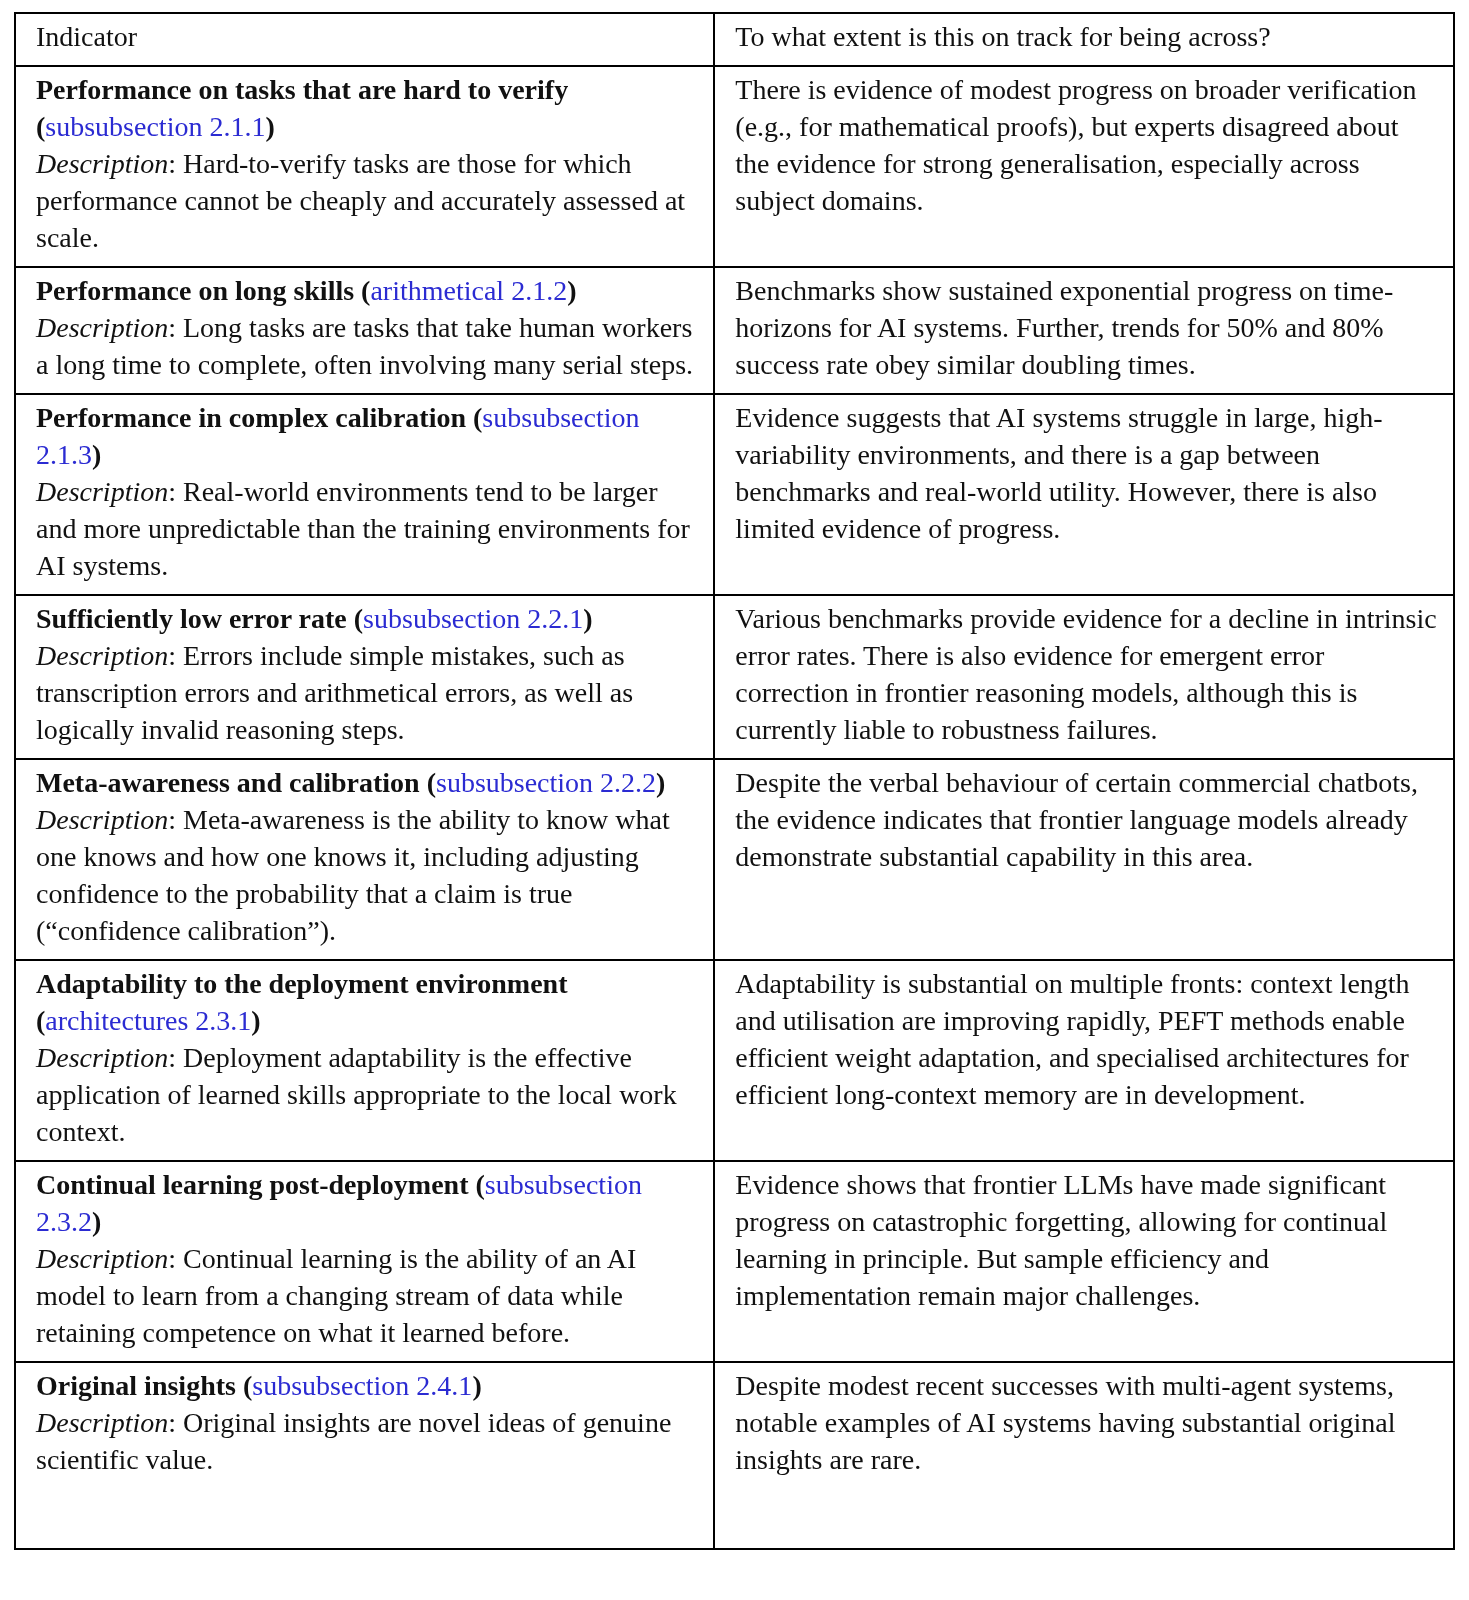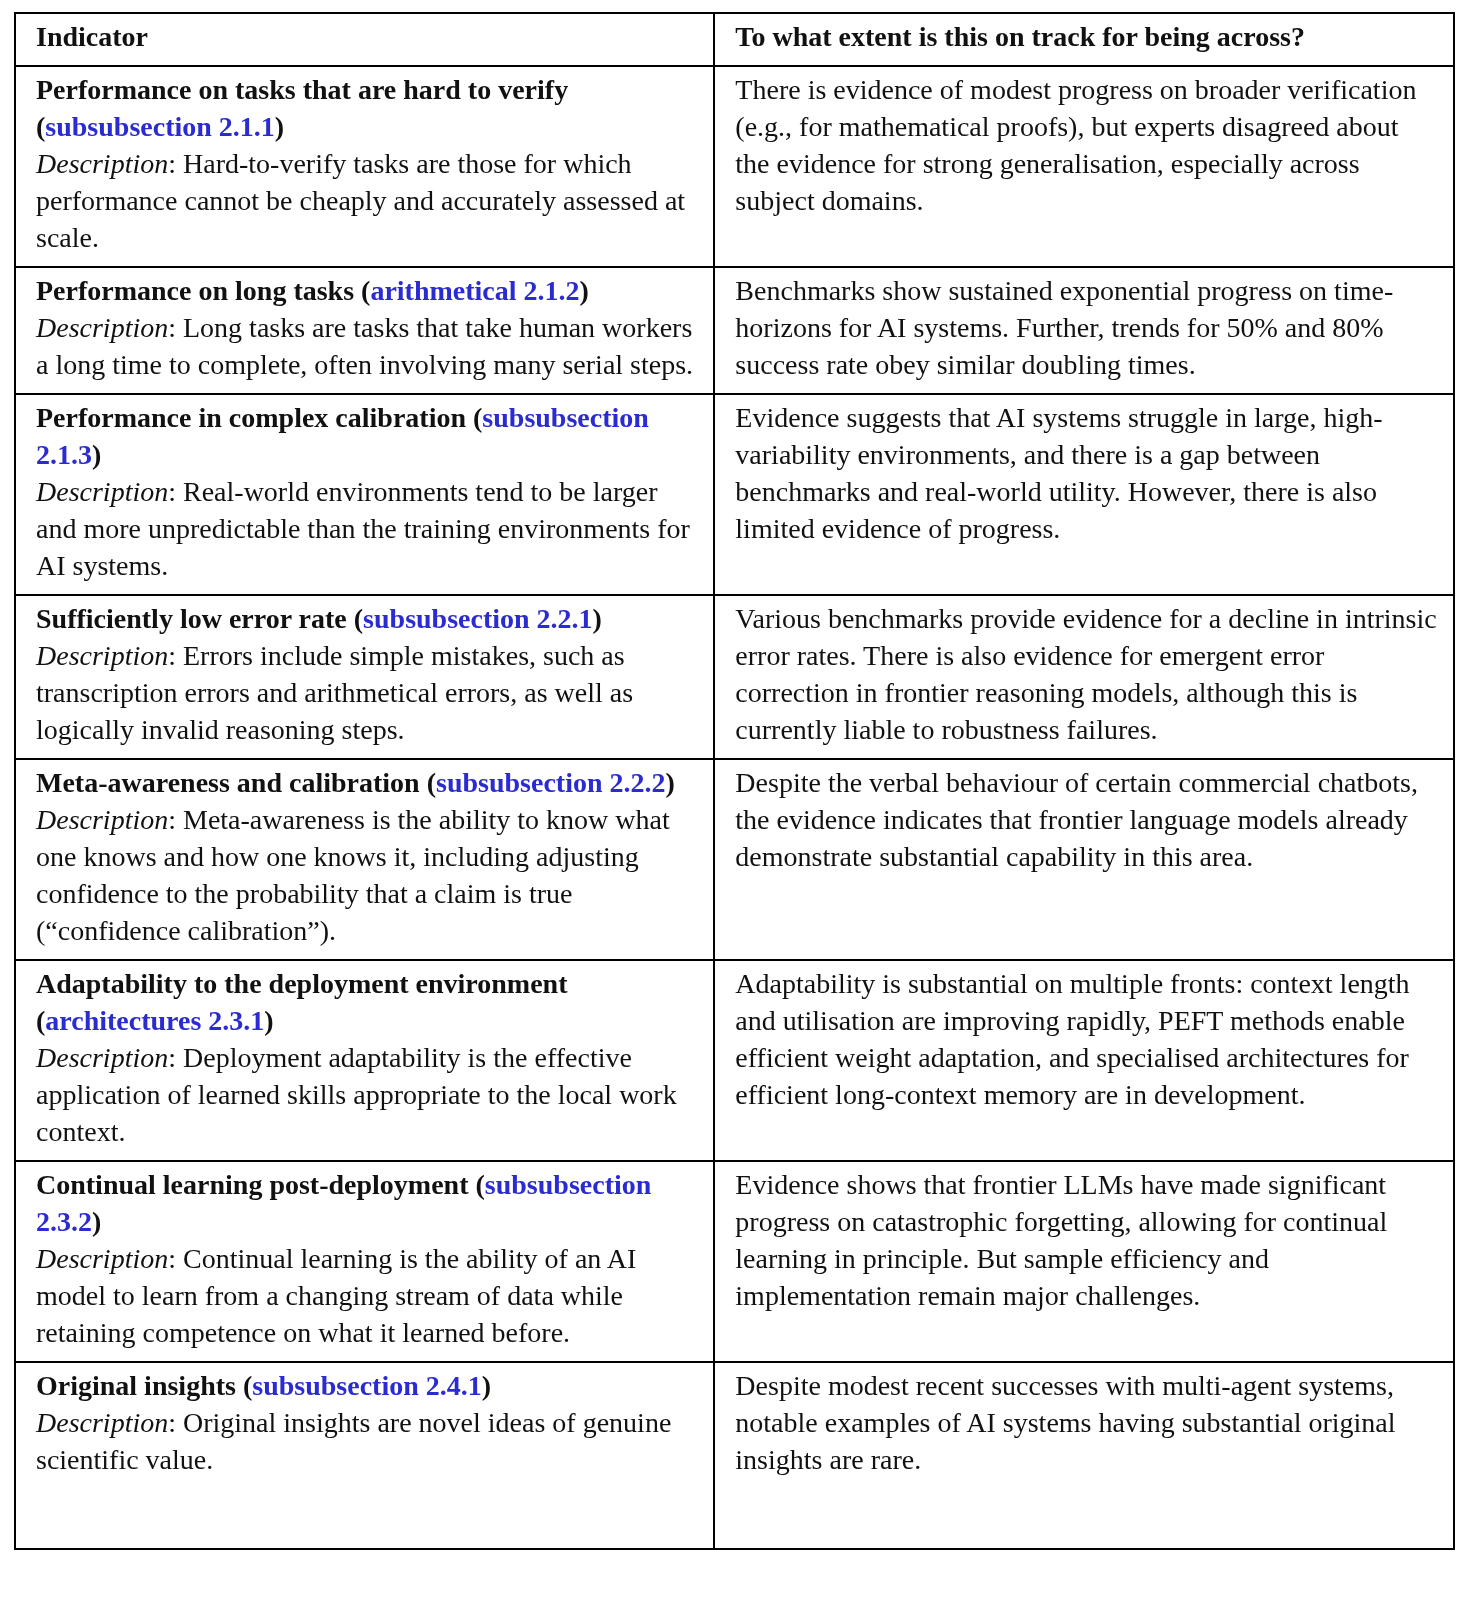--- a/index.html
+++ b/index.html
@@ -26,31 +26,31 @@
     line-height: 37px;
   }
   table.indicators th,
   table.indicators td {
     border: 2px solid #000000;
     vertical-align: top;
     text-align: left;
     padding: 4px 16px 10px 20px;
   }
   table.indicators th {
-    font-weight: bold;
+    font-weight: normal;
   }
   tbody tr:last-child td {
     padding-bottom: 70px;
   }
   .title-block {
     font-weight: bold;
   }
   a.link {
     color: var(--link-blue, #2b2bd2);
-    font-weight: bold;
+    font-weight: normal;
     text-decoration: none;
     cursor: pointer;
   }
   .desc-label {
     font-style: italic;
   }
   .desc {
     font-weight: normal;
   }
 </style>
@@ -75,21 +75,21 @@
       <div class="title-block"><span>Performance on tasks that are hard to verify (</span><a class="link">subsubsection 2.1.1</a><span>)</span></div>
       <div class="desc"><span class="desc-label">Description</span><span>: </span><span>Hard-to-verify tasks are those for which performance cannot be cheaply and accurately assessed at scale.</span></div>
     </td>
     <td>
       <span>There is evidence of modest progress on broader verification (e.g., for mathematical proofs), but experts disagreed about the evidence for strong generalisation, especially across subject domains.</span>
     </td>
   </tr>
 
   <tr>
     <td>
-      <div class="title-block"><span>Performance on long tasks (</span><a class="link">arithmetical 2.1.2</a><span>)</span></div>
+      <div class="title-block"><span>Performance on long skills (</span><a class="link">arithmetical 2.1.2</a><span>)</span></div>
       <div class="desc"><span class="desc-label">Description</span><span>: </span><span>Long tasks are tasks that take human workers a long time to complete, often involving many serial steps.</span></div>
     </td>
     <td>
       <span>Benchmarks show sustained exponential progress on time-horizons for AI systems. Further, trends for 50% and 80% success rate obey similar doubling times.</span>
     </td>
   </tr>
 
   <tr>
     <td>
       <div class="title-block"><span>Performance in complex calibration (</span><a class="link">subsubsection 2.1.3</a><span>)</span></div>

